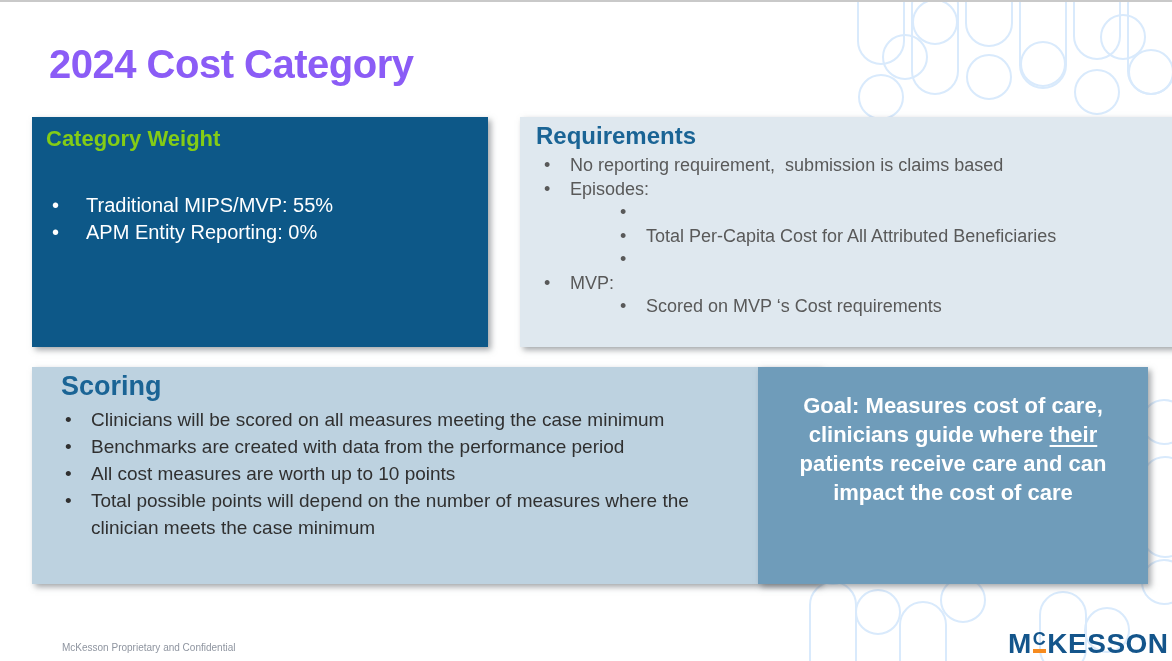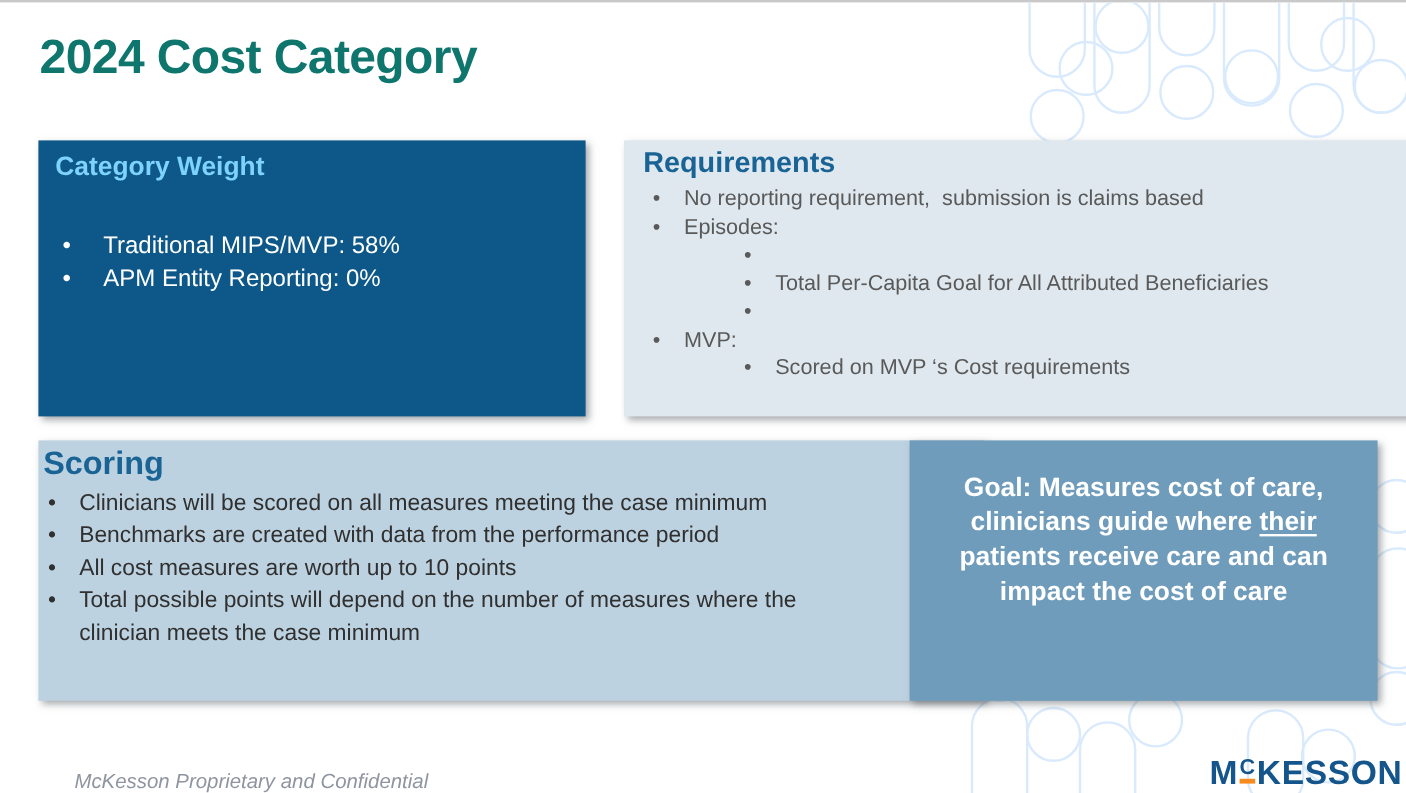--- a/index.html
+++ b/index.html
@@ -3,58 +3,58 @@
 <meta charset="utf-8">
 <style>
   html,body{margin:0;padding:0;background:#eef0f2;}
   .slide{
     position:relative;width:1172px;height:661px;background:#ffffff;
     overflow:hidden;font-family:"Liberation Sans",sans-serif;
     border-top:2px solid #c9c9c9;box-sizing:border-box;
   }
   .pattern{position:absolute;left:0;top:0;width:1172px;height:661px;z-index:0;}
   .title{
-    position:absolute;left:33px;top:24px;margin:0;z-index:2;
-    font-size:40px;font-weight:600;letter-spacing:-0.5px;color:#0f766e;
+    position:absolute;left:33px;top:24px;margin:16px;z-index:2;
+    font-size:40px;font-weight:600;letter-spacing:-0.5px;color:#8b5cf6;
   }
   .box{position:absolute;box-sizing:border-box;z-index:2;box-shadow:3px 3px 6px rgba(90,95,100,.55);}
   
   .box-weight{left:32px;top:115px;width:456px;height:230px;background:#0d5888;padding:9px 14px;}
-  .box-weight h2{margin:0;font-size:22px;font-weight:600;color:#7dd3fc;}
+  .box-weight h2{margin:0;font-size:22px;font-weight:600;color:#84cc16;}
   .box-weight ul{margin:40px 0 0 0;}
   .box-weight li{color:#ffffff;font-size:20px;line-height:27px;}
   .box-weight .dot{width:34px;padding-left:6px;}
   
   .box-req{left:520px;top:115px;width:759px;height:230px;background:#dfe8ef;padding:5px 16px;}
   .box-req h2{margin:0;font-size:24px;font-weight:600;color:#1a6495;}
   .box-req ul{margin:4px 0 0 0;}
   .box-req li{color:#595959;font-size:18px;line-height:23.5px;}
   .box-req .dot{width:26px;}
   .box-req li.lvl-1{padding-left:8px;}
   .box-req li.lvl-2{padding-left:84px;}
   
-  .box-scoring{left:32px;top:365px;width:788px;height:217px;background:#bdd2e0;padding:4px 4px;}
+  .box-scoring{left:32px;top:365px;width:788px;height:217px;background:#bdd2e0;padding:4px 29px;}
   .box-scoring h2{margin:0;font-size:27px;font-weight:600;color:#1a6495;}
   .box-scoring ul{margin:4px 0 0 0;}
   .box-scoring li{color:#303030;font-size:19px;line-height:27px;}
   .box-scoring .dot{width:26px;padding-left:4px;}
   .box-scoring .txt{max-width:618px;}
   
   .box-goal{left:758px;top:365px;width:390px;height:217px;background:#6f9cba;padding:24px 20px;}
   .box-goal p{
     margin:0;color:#ffffff;text-align:center;
     font-size:22px;line-height:29px;font-weight:600;
   }
   .box-goal .u{text-decoration:underline;text-underline-offset:3px;}
   
   ul.bullets{list-style:none;padding:0;}
   ul.bullets li{display:flex;align-items:flex-start;}
   .dot{flex:0 0 auto;display:inline-block;}
   
-  .footer-note{position:absolute;left:62px;top:640px;z-index:2;font-size:17px;color:#8f95a0;font-style:italic;}
+  .footer-note{position:absolute;left:62px;top:640px;z-index:2;font-size:10px;color:#8f95a0;}
   .logo{position:absolute;left:1008px;top:626px;z-index:2;color:#14558b;font-weight:700;font-size:28px;letter-spacing:0.5px;white-space:nowrap;}
   .logo .logo-c{
     display:inline-block;font-size:18px;line-height:1;vertical-align:top;
     margin:0 1px;padding-bottom:1px;border-bottom:4px solid #f68b1f;transform:translateY(2px);
   }
 </style>
 </head>
 <body>
 
 <div class="slide">
@@ -95,21 +95,21 @@
   </svg>
 
   <h1 class="title">2024 Cost Category</h1>
 
   <div class="box box-weight">
     <h2>Category Weight</h2>
     <ul class="bullets">
 
         <li>
           <span class="dot">•</span>
-          <span class="txt">Traditional MIPS/MVP: 58%</span>
+          <span class="txt">Traditional MIPS/MVP: 55%</span>
         </li>
 
         <li>
           <span class="dot">•</span>
           <span class="txt">APM Entity Reporting: 0%</span>
         </li>
       </ul>
   </div>
 
   <div class="box box-req">
@@ -125,21 +125,21 @@
           <span class="dot">•</span>
           <span class="txt">Episodes:</span>
         </li>
 
         <li class="lvl-2">
           <span class="dot">•</span>
         </li>
 
         <li class="lvl-2">
           <span class="dot">•</span>
-          <span class="txt">Total Per-Capita Goal for All Attributed Beneficiaries</span>
+          <span class="txt">Total Per-Capita Cost for All Attributed Beneficiaries</span>
         </li>
 
         <li class="lvl-2">
           <span class="dot">•</span>
         </li>
 
         <li class="lvl-1">
           <span class="dot">•</span>
           <span class="txt">MVP:</span>
         </li>

